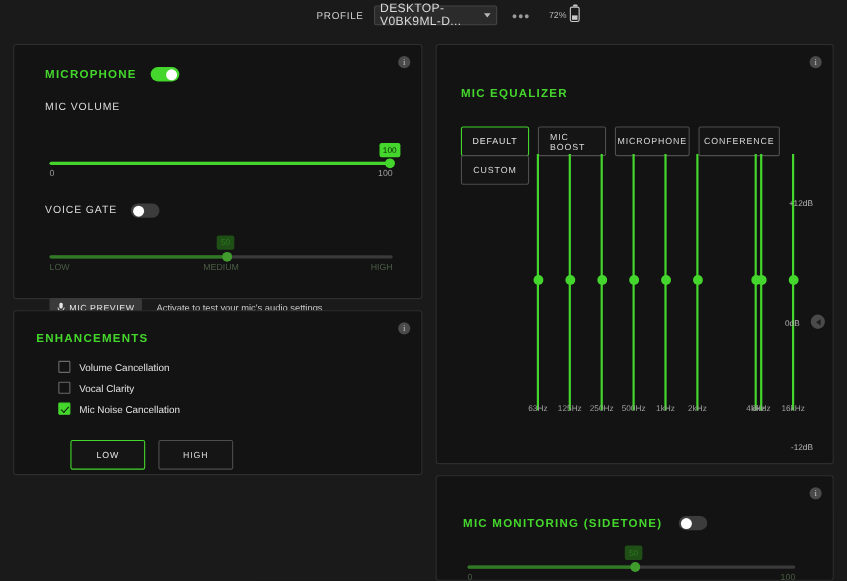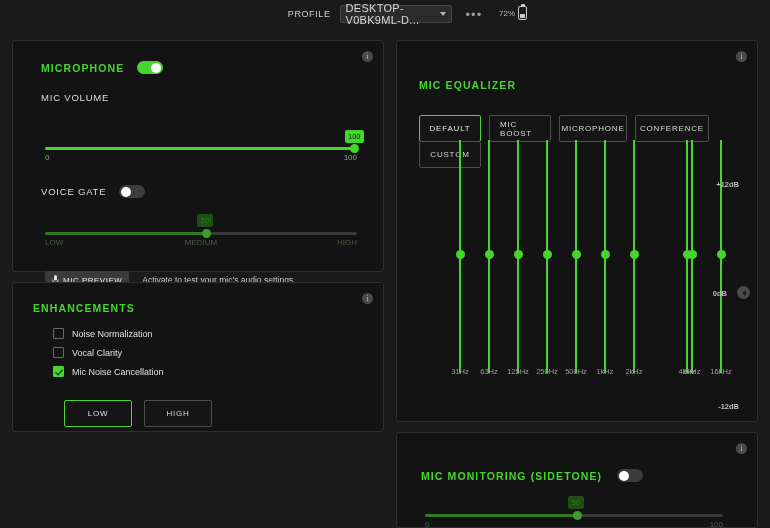--- a/index.html
+++ b/index.html
@@ -118,21 +118,21 @@
     border: solid #10260a; border-width: 0 1.6px 1.6px 0; transform: rotate(42deg);
   }
   .cblabel { color: #e0e0e0; font-size: 9px; }
 
   
   .eq-area { position: absolute; left: 22px; top: 96px; width: 320px; height: 265px; }
   .eq-band { position: absolute; width: 22px; top: 0; bottom: 26px; }
   .eq-line { position: absolute; left: 50%; margin-left: -1px; top: 3px; bottom: 3px; width: 2px; background: #44d62c; }
   .eq-knob { position: absolute; left: 50%; margin-left: -4.5px; width: 9px; height: 9px; border-radius: 50%; background: #44d62c; }
   .eq-freq { position: absolute; bottom: 0; left: 50%; transform: translateX(-50%); color: #9f9f9f; font-size: 7.5px; white-space: nowrap; }
-  .eq-scale { position: absolute; right: 6px; color: #b9b9b9; font-size: 7.5px; font-weight: bold; }
+  .eq-scale { position: absolute; right: 6px; color: #b9b9b9; font-size: 7.5px; }
   .eq-arrow {
     position: absolute; width: 13px; height: 13px; border-radius: 50%;
     background: #4a4a4a; display: flex; align-items: center; justify-content: center;
   }
   .eq-arrow i { width: 0;height: 0;border-top: 3px solid transparent;border-bottom: 3px solid transparent;border-right: 4px solid #1e1e1e; }
 </style>
 </head>
 <body>
 
 <div class="topbar">
@@ -201,21 +201,21 @@
     </div>
   </div>
 
   <div class="card" id="card-enhancements">
     <div class="info-icon">i</div>
     <div style="position:absolute;left:20px;top:19px;" class="card-title">ENHANCEMENTS</div>
 
     <div style="position:absolute;left:40px;top:45px;">
       <div class="cbrow">
         <span class="cbox"></span>
-        <span class="cblabel">Noise Normalization</span>
+        <span class="cblabel">Volume Cancellation</span>
       </div>
       <div class="cbrow">
         <span class="cbox"></span>
         <span class="cblabel">Vocal Clarity</span>
       </div>
       <div class="cbrow">
         <span class="cbox checked"></span>
         <span class="cblabel">Mic Noise Cancellation</span>
       </div>
     </div>
@@ -234,25 +234,20 @@
       <span class="btn sel" style="width:62px;">DEFAULT</span>
       <span class="btn" style="width:62px;">MIC BOOST</span>
       <span class="btn" style="width:68px;">MICROPHONE</span>
       <span class="btn" style="width:74px;">CONFERENCE</span>
     </div>
     <div style="position:absolute;left:22px;top:100px;">
       <span class="btn" style="width:62px;">CUSTOM</span>
     </div>
 
     <div class="eq-area">
-      <div class="eq-band" style="left:30px;">
-          <div class="eq-line"></div>
-          <div class="eq-knob" style="top:113px;"></div>
-          <div class="eq-freq">31Hz</div>
-        </div>
       <div class="eq-band" style="left:59px;">
           <div class="eq-line"></div>
           <div class="eq-knob" style="top:113px;"></div>
           <div class="eq-freq">63Hz</div>
         </div>
       <div class="eq-band" style="left:88px;">
           <div class="eq-line"></div>
           <div class="eq-knob" style="top:113px;"></div>
           <div class="eq-freq">125Hz</div>
         </div>

